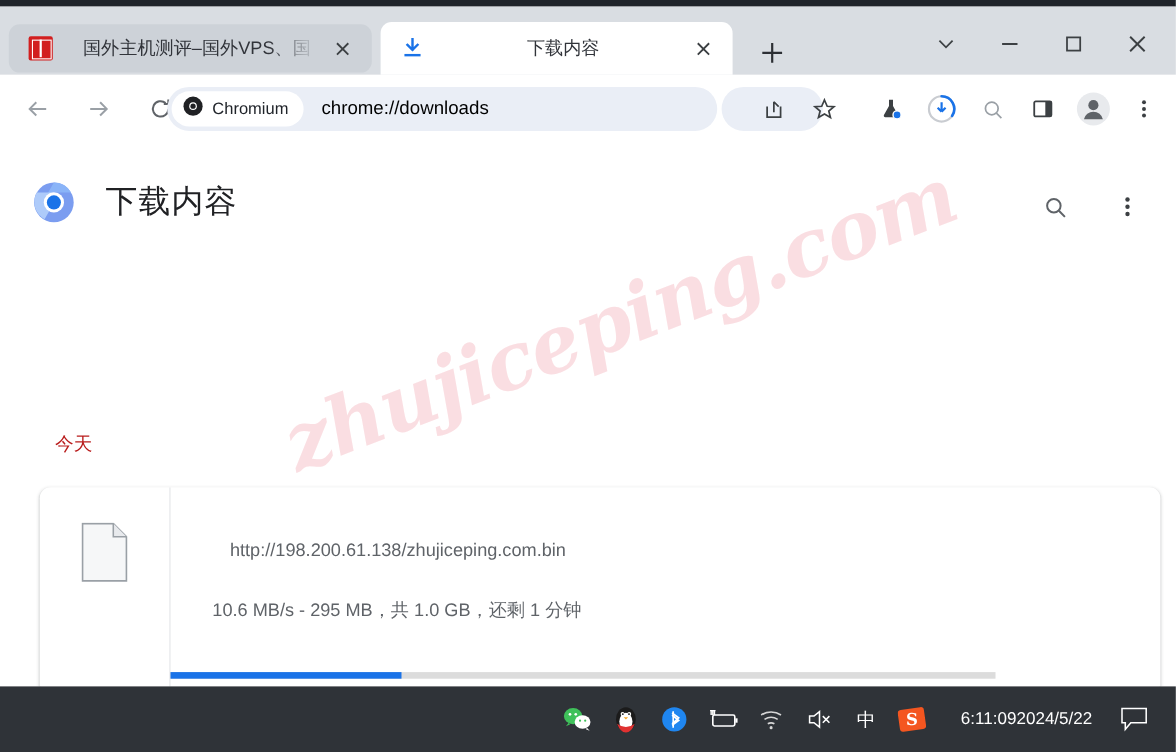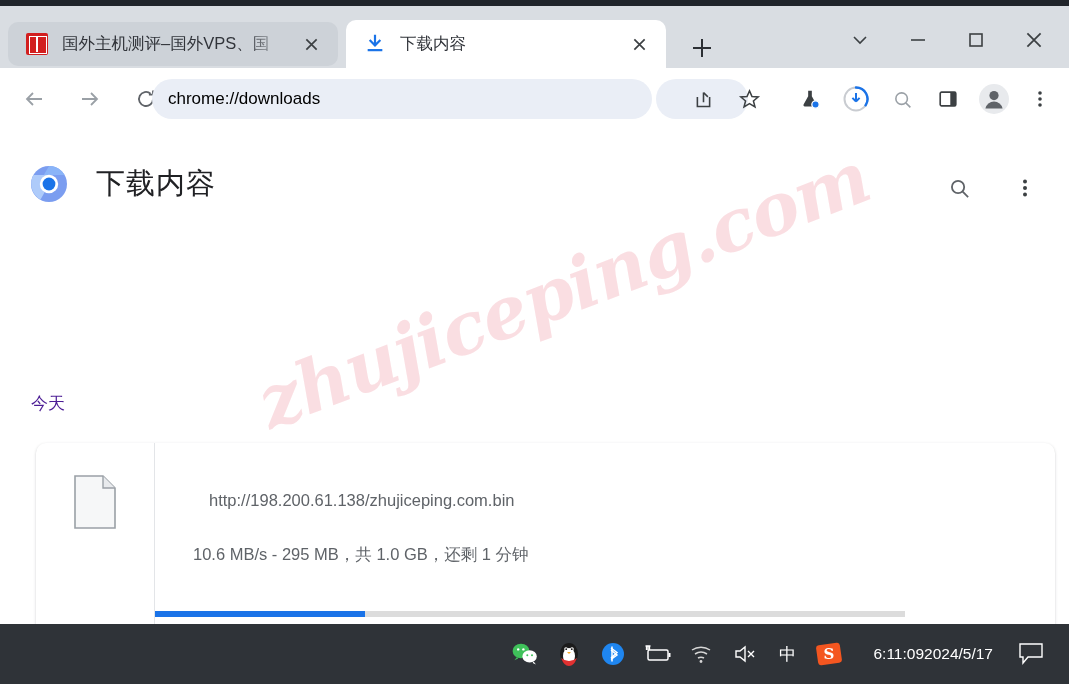--- a/index.html
+++ b/index.html
@@ -11,20 +11,21 @@
   }
   #app { position: relative; width: 1069px; height: 684px; }
 
   
   .top-strip { position:absolute; top:0; left:0; width:1069px; height:6px; background:#20242a; }
 
   
   .tabstrip {
     position:absolute; top:6px; left:0; width:1069px; height:62px;
     background:#d9dde2;
+    text-align:center;
   }
   .tab {
     position:absolute; top:14px; height:48px;
     display:flex; align-items:center; border-radius:10px 10px 0 0;
   }
   .tab.inactive { left:8px; width:330px; background:#cdd2d8; border-radius:10px; height:44px; top:16px;}
   .tab.active   { left:346px; width:320px; background:#ffffff; }
   .tab-favicon { width:22px; height:22px; margin-left:18px; flex:0 0 auto; position:relative; }
   .favicon-seal {
     width:22px;height:22px;background:#d21f1f;border-radius:2px;
@@ -80,21 +81,21 @@
   .tb-pill { position:absolute; left:656px; top:11px; width:92px;height:40px;background:#eaeef6;border-radius:20px; }
 
   
   .page { position:absolute; top:130px; left:0; width:1069px; height:494px; background:#ffffff; overflow:hidden; }
   .page-header { position:absolute; top:14px; left:0; width:1069px; height:80px; display:flex; align-items:center; }
   .chromium-logo { margin-left:30px; width:38px;height:38px;flex:0 0 auto; }
   .page-title { margin-left:28px; font-size:29px; color:#202124; font-weight:400; letter-spacing:1px; }
   .header-actions { position:absolute; right:22px; top:22px; display:flex; align-items:center; }
   .header-icon { width:44px;height:44px;display:flex;align-items:center;justify-content:center;border-radius:50%; }
 
-  .section-date { position:absolute; top:262px; left:31px; font-size:17px; color:#4c1d95; }
+  .section-date { position:absolute; top:262px; left:50px; font-size:17px; color:#b91c1c; }
 
   .card {
     position:absolute; top:313px; left:36px; width:1019px; height:268px;
     background:#ffffff; border-radius:10px;
     box-shadow: 0 1px 3px rgba(60,64,67,.22), 0 1px 1px rgba(60,64,67,.10);
     display:flex; overflow:hidden;
   }
   .card-icon-pane { width:119px; flex:0 0 auto; display:flex; align-items:flex-start; justify-content:center; padding-top:32px; border-right:1px solid #e3e5e8; }
   .file-icon { width:42px;height:54px; }
   .card-body { flex:1 1 auto; padding:32px 0 0 38px; position:relative; }
@@ -203,20 +204,30 @@
       </svg>
     </div>
     <div class="nav-btn" style="margin-left:16px">
       <svg width="24" height="24" viewBox="0 0 24 24" aria-hidden="true">
         <path d="M19 12 a7 7 0 1 1 -2.4 -5.3" stroke="#5f6368" stroke-width="1.8" fill="none"></path>
         <path d="M19 3.5 V7.6 H14.9" stroke="#5f6368" stroke-width="1.8" fill="none"></path>
       </svg>
     </div>
 
     <div class="omnibox">
+      <div class="chip">
+        <span>
+          <svg width="19" height="19" viewBox="0 0 24 24" aria-hidden="true">
+            <circle cx="12" cy="12" r="11" fill="#202124"></circle>
+            <circle cx="12" cy="12" r="4.4" fill="#ffffff"></circle>
+            <circle cx="12" cy="12" r="3" fill="#202124"></circle>
+          </svg>
+        </span>
+        <span class="chip-label">Chromium</span>
+      </div>
       <span class="omnibox-url">chrome://downloads</span>
     </div>
 
     <div class="tb-pill"></div>
     <div class="tb-right">
       <div class="tb-icon">
         <svg width="21" height="21" viewBox="0 0 24 24" aria-hidden="true">
           <path d="M5 9 V20 H19 V9" stroke="#3c4043" stroke-width="1.8" fill="none"></path>
           <path d="M12 15 V4 M12 4 L17 9 M12 4 L12 4" stroke="#3c4043" stroke-width="1.8" fill="none"></path>
         </svg>
@@ -381,21 +392,21 @@
       </div>
       <div class="tray-icon">
         <svg width="26" height="26" viewBox="0 0 26 26" aria-hidden="true">
           <rect x="1" y="3" width="24" height="20" rx="3" fill="#f45620" transform="rotate(-8 13 13)"></rect>
           <text x="13" y="18" font-family="DejaVu Serif, serif" font-size="15" font-weight="bold" fill="#ffffff" text-anchor="middle">S</text>
         </svg>
       </div>
     </div>
     <div class="clock">
       <span class="clock-time">6:11:09</span>
-      <span class="clock-date">2024/5/17</span>
+      <span class="clock-date">2024/5/22</span>
     </div>
     <div class="notify">
       <svg width="26" height="24" viewBox="0 0 26 24" aria-hidden="true">
         <path d="M2 2 H24 V15 H10 L5 21 V15 H2 Z" stroke="#ffffff" stroke-width="1.4" fill="none"></path>
       </svg>
     </div>
   </div>
 
 </div>
 

